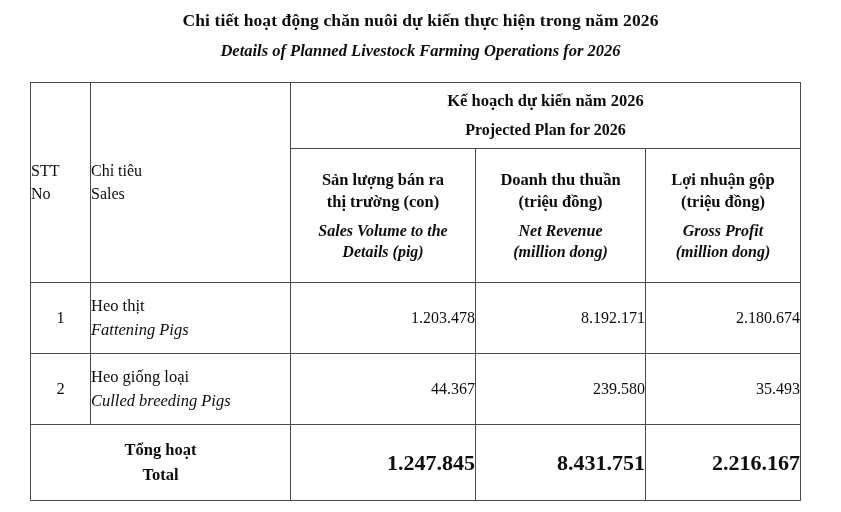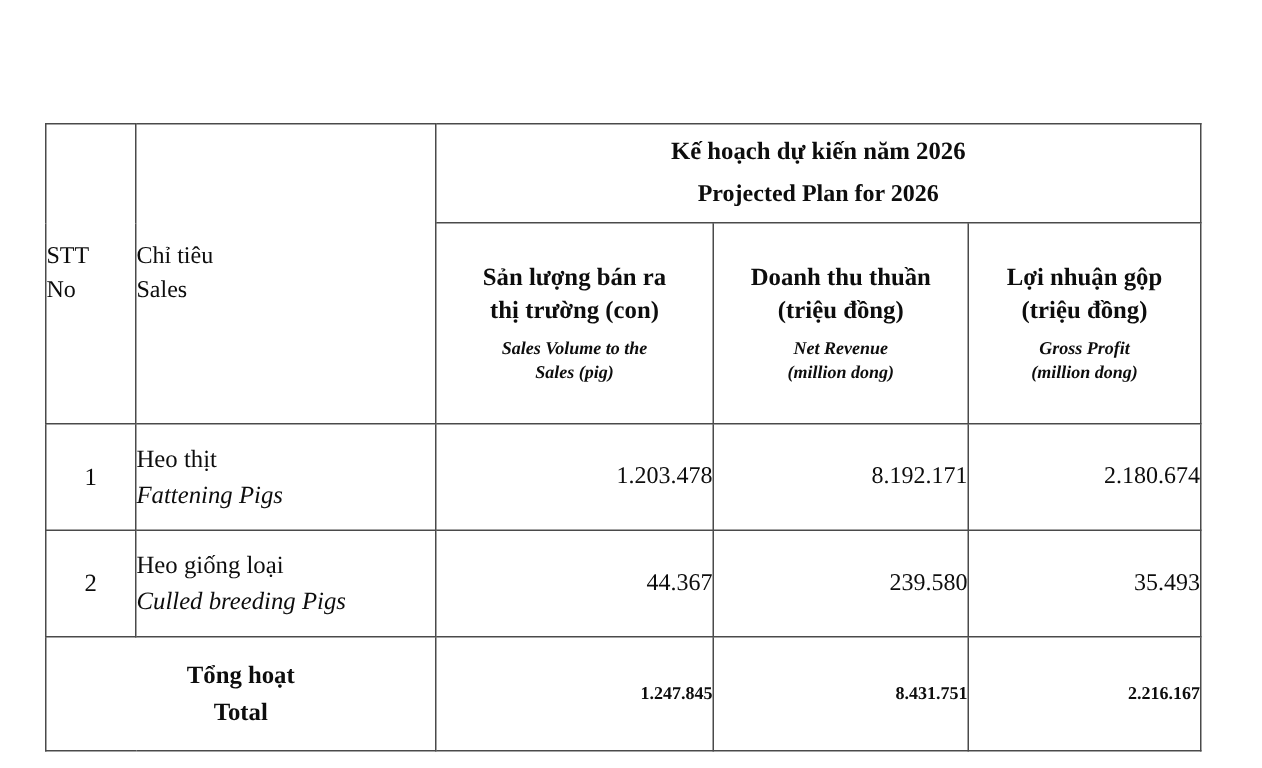--- a/index.html
+++ b/index.html
@@ -95,21 +95,21 @@
     text-align: center;
     height: 133px;
     margin-left: 12px;
   }
   .hdr-cell .vi {
     font-size: 16.5px;
     font-weight: bold;
     line-height: 1.32;
   }
   .hdr-cell .en {
-    font-size: 12px;
+    font-size: 16px;
     font-weight: bold;
     font-style: italic;
     line-height: 1.32;
     margin-top: 7px;
   }
   .hdr-stt .vi,
   .hdr-stt .en,
   .hdr-item .vi,
   .hdr-item .en {
     line-height: 1.38;
@@ -149,32 +149,36 @@
   .total-label {
     text-align: center;
     font-size: 16.5px;
     font-weight: bold;
     line-height: 1.5;
     padding: 4px 0 4px 0;
   }
   .total-num {
     text-align: right;
     padding: 0 18px 0 6px;
-    font-size: 12px;
+    font-size: 22px;
     font-weight: bold;
     vertical-align: bottom;
     padding-bottom: 14px;
     white-space: nowrap;
   }
 </style>
 </head>
 <body>
 
 <div class="page">
 
+  <div class="title-block">
+    <div class="title-vi">Chi tiết hoạt động chăn nuôi dự kiến thực hiện trong năm 2026</div>
+    <div class="title-en">Details of Planned Livestock Farming Operations for 2026</div>
+  </div>
 
   <div class="table-wrap">
     <table class="main">
       <colgroup>
         <col class="col-stt">
         <col class="col-item">
         <col class="col-vol">
         <col class="col-rev">
         <col class="col-prof">
       </colgroup>
@@ -192,21 +196,21 @@
             <div class="vi">Kế hoạch dự kiến năm 2026</div>
             <div class="en">Projected Plan for 2026</div>
           </td>
         </tr>
 
         <tr>
           <td class="hdr-cell cell-pad">
             <div class="vi">Sản lượng bán ra</div>
             <div class="vi">thị trường (con)</div>
             <div class="en">Sales Volume to the</div>
-            <div class="en" style="margin-top:0">Sales (pig)</div>
+            <div class="en" style="margin-top:0">Details (pig)</div>
           </td>
           <td class="hdr-cell cell-pad">
             <div class="vi">Doanh thu thuần</div>
             <div class="vi">(triệu đồng)</div>
             <div class="en">Net Revenue</div>
             <div class="en" style="margin-top:0">(million dong)</div>
           </td>
           <td class="hdr-cell cell-pad">
             <div class="vi">Lợi nhuận gộp</div>
             <div class="vi">(triệu đồng)</div>

